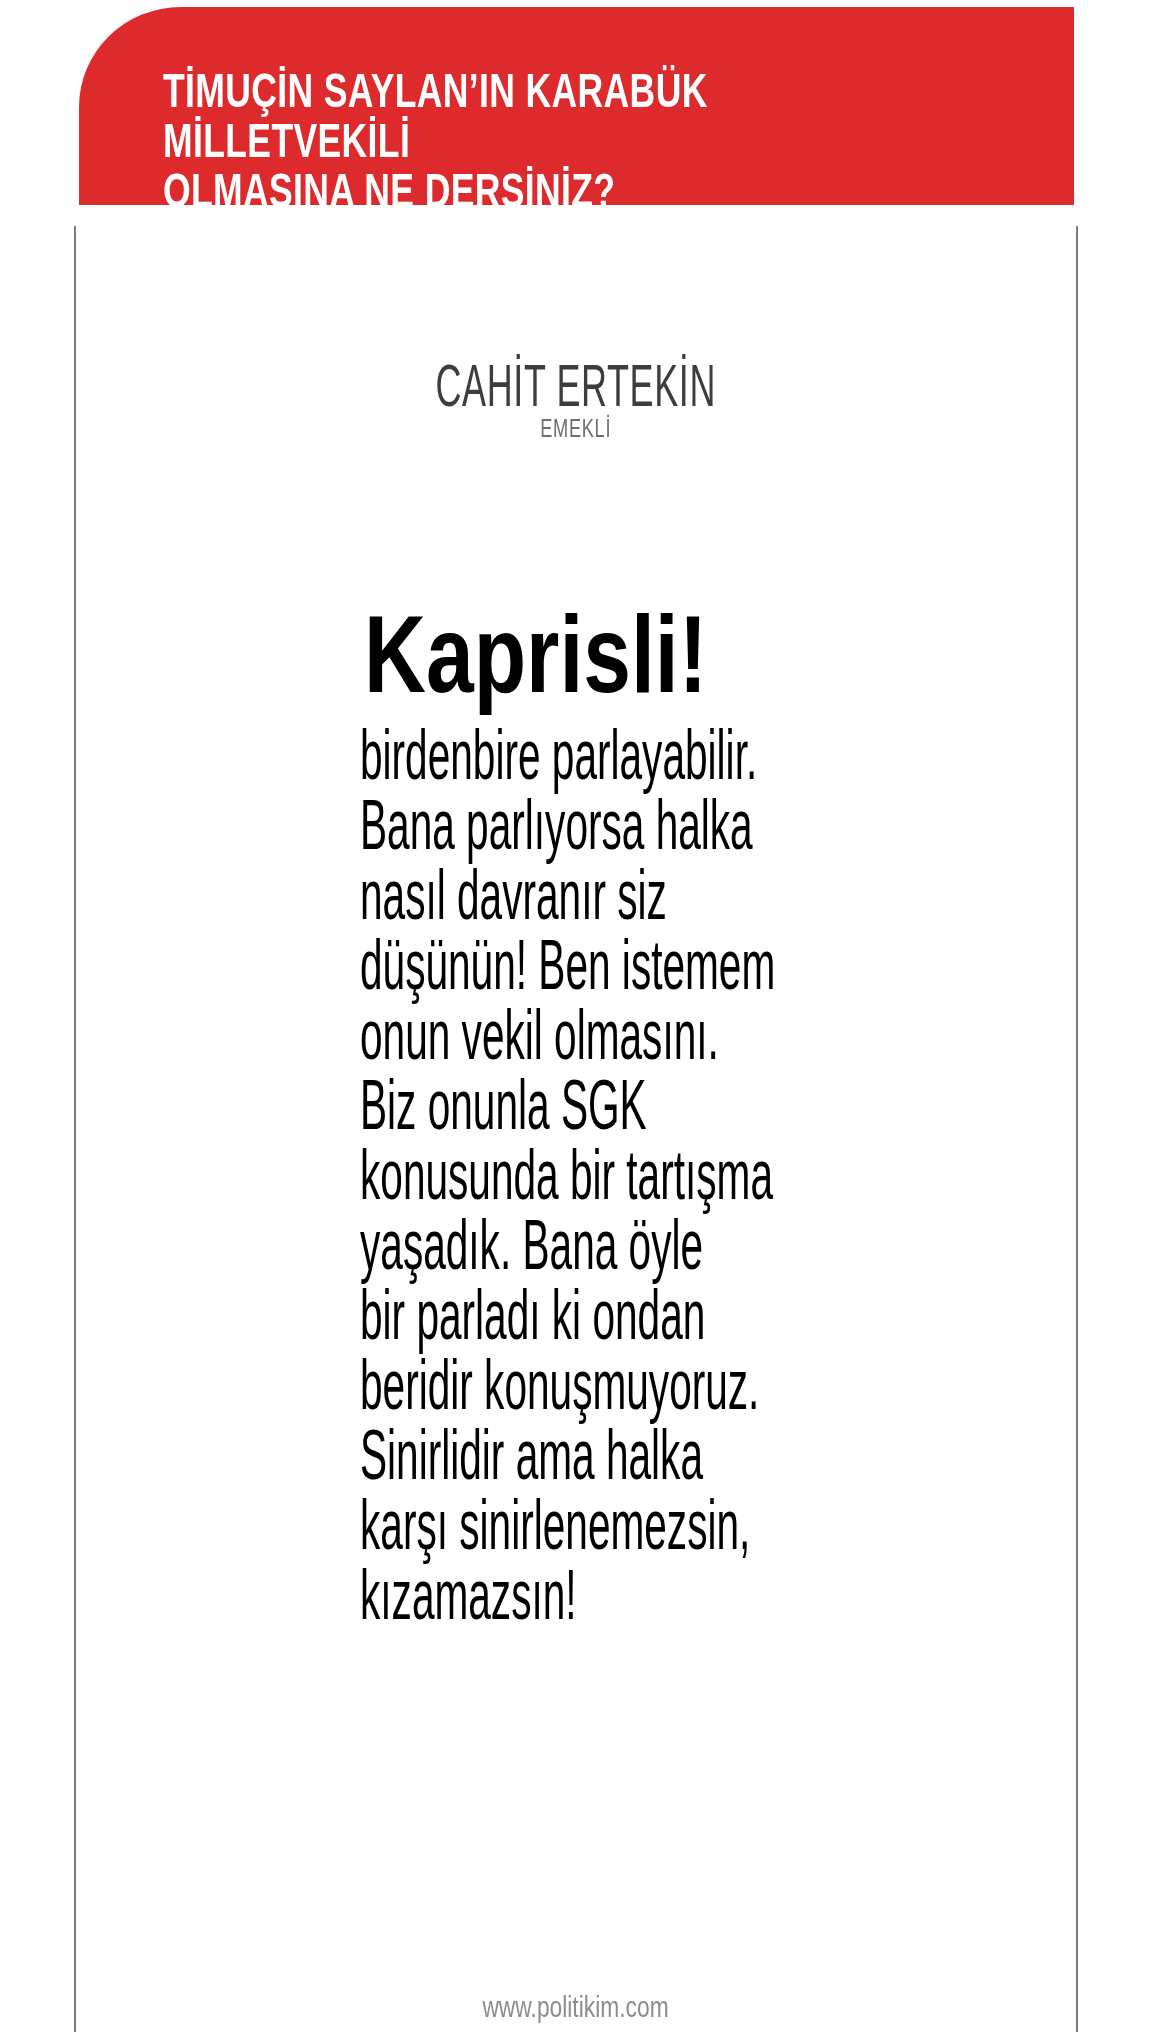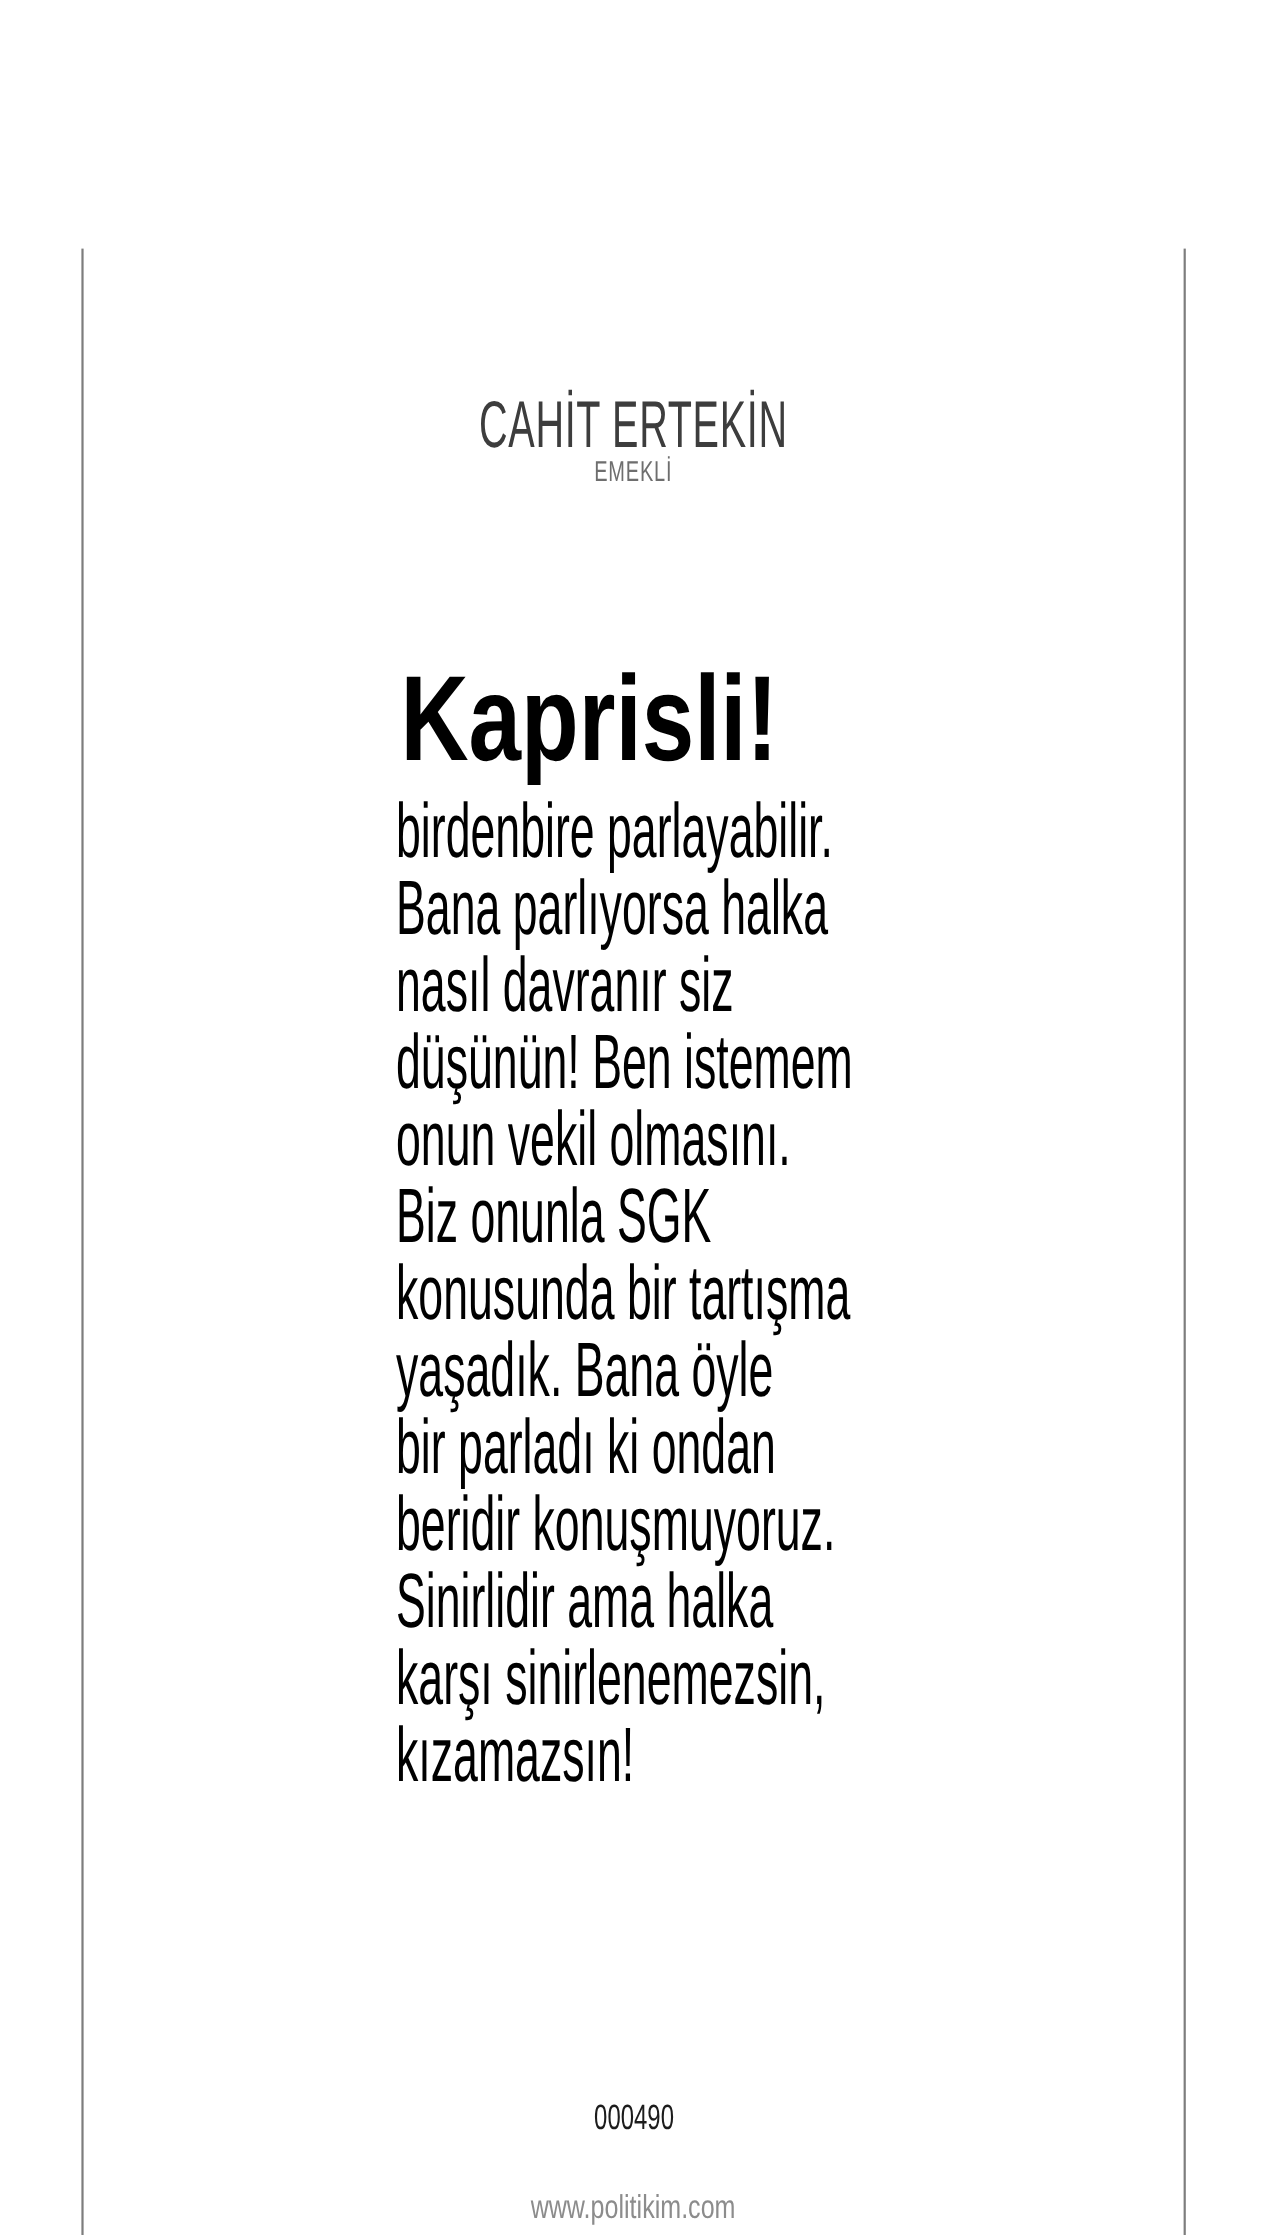--- a/index.html
+++ b/index.html
@@ -124,20 +124,24 @@
     transform: scaleX(0.76);
     transform-origin: center top;
     white-space: nowrap;
   }
 </style>
 </head>
 <body>
 
 <div class="page">
 
+  <div class="banner" style="background: rgb(221, 43, 45);">
+    <div class="banner-title" style="color: rgb(255, 255, 255);">TİMUÇİN SAYLAN’IN KARABÜK MİLLETVEKİLİ
+OLMASINA NE DERSİNİZ?</div>
+  </div>
 
   <div class="rule rule-left" style="background: rgb(125, 125, 125);"></div>
   <div class="rule rule-right" style="background: rgb(125, 125, 125);"></div>
 
   <div class="center-wrap" style="top:356px">
     <span class="speaker-name">CAHİT ERTEKİN</span>
   </div>
 
   <div class="center-wrap" style="top:415px">
     <span class="speaker-role">EMEKLİ</span>
@@ -152,21 +156,18 @@
 onun vekil olmasını.
 Biz onunla SGK
 konusunda bir tartışma
 yaşadık. Bana öyle
 bir parladı ki ondan
 beridir konuşmuyoruz.
 Sinirlidir ama halka
 karşı sinirlenemezsin,
 kızamazsın!</div>
 
-  <div class="center-wrap" style="top:1908px">
-    <span class="footer-code">000490</span>
-  </div>
 
   <div class="center-wrap" style="top:1992px">
     <span class="website">www.politikim.com</span>
   </div>
 
 </div>
 
 </body></html>

